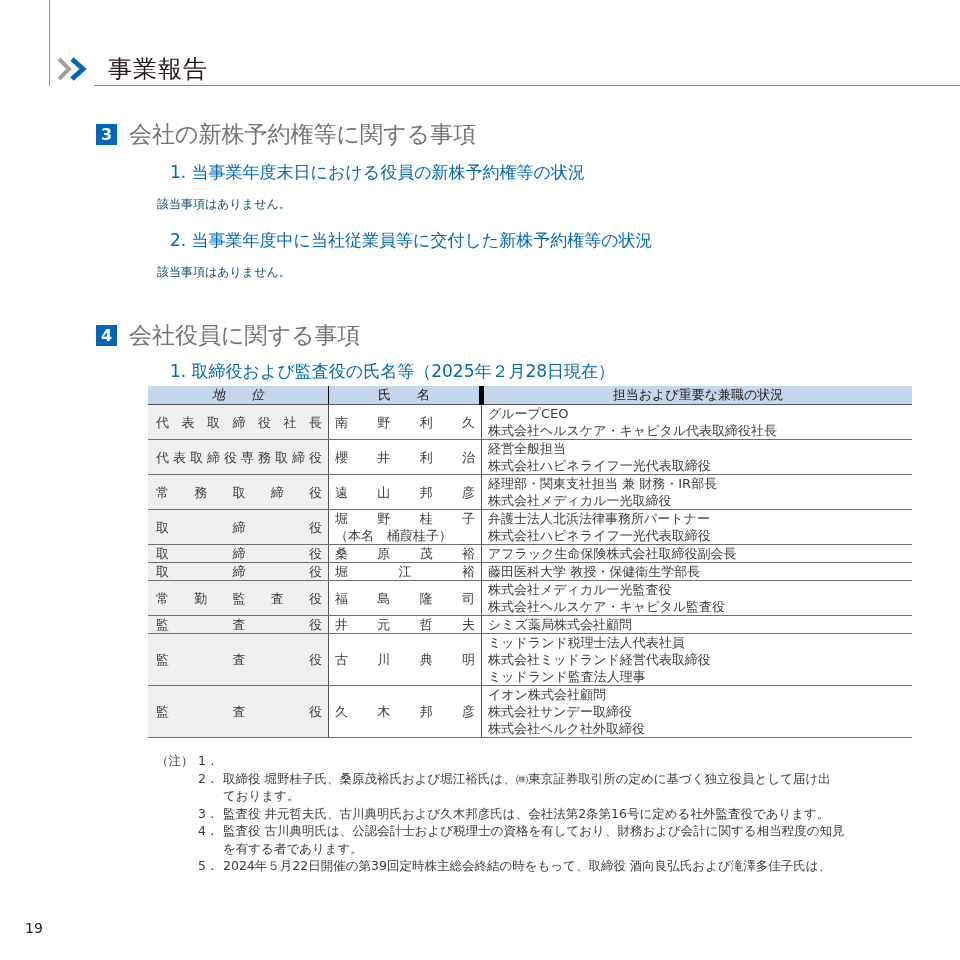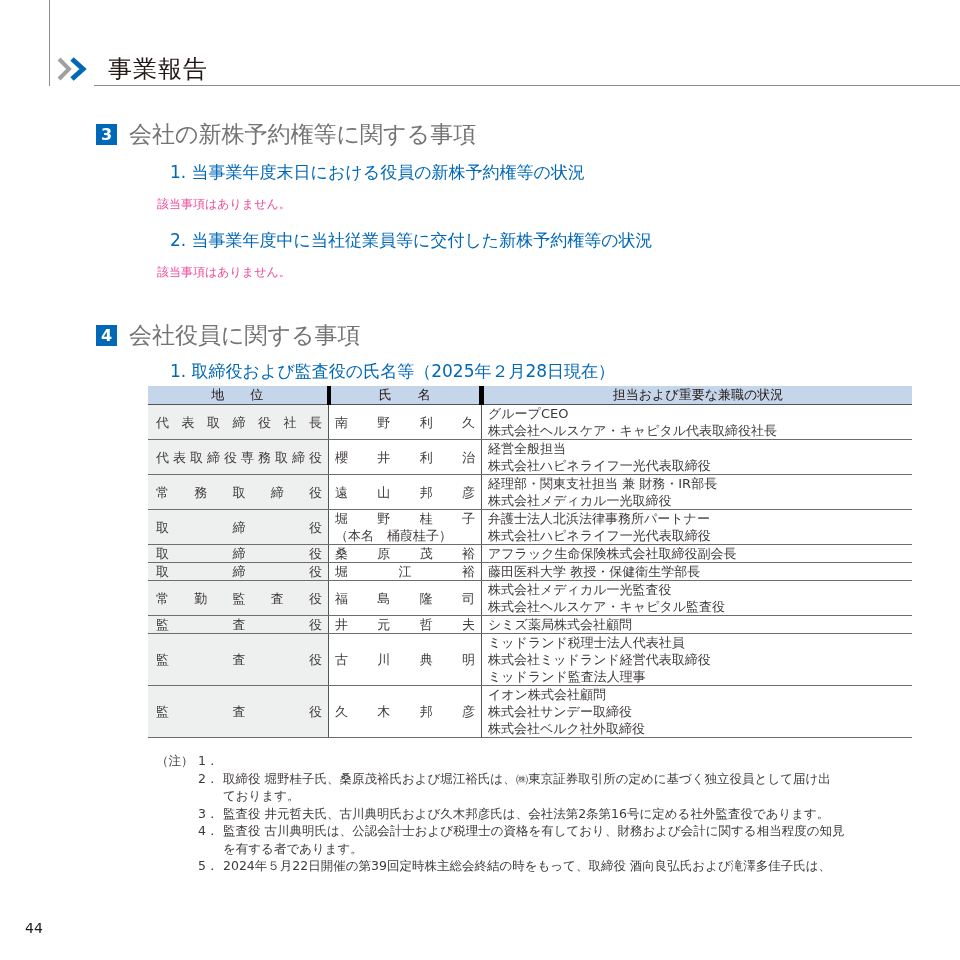--- a/index.html
+++ b/index.html
@@ -10,27 +10,27 @@
   .chev { width:38px; height:26px; position:relative; }
   .chev svg { position:absolute; left:0; top:0; }
   .hdr-title { font-size:24px; letter-spacing:1px; color:#231815; margin-left:14px; }
   .hdr-rule { position:absolute; left:94px; top:85px; width:866px; height:1px; background:#8c8c8c; }
 
   .sec { position:absolute; left:96px; display:flex; align-items:center; }
   .sec-num { width:21px; height:21px; background:#0068b7; color:#fff; font-size:16px; font-weight:bold;
              display:flex; align-items:center; justify-content:center; margin-right:12px; }
   .sec-title { font-size:23px; color:#737373; }
   .sub { position:absolute; left:130px; font-size:17px; color:#0068b7;margin-left:40px; }
-  .body-text { position:absolute; left:157px; font-size:12px; color:#ec4899; }
+  .body-text { position:absolute; left:157px; font-size:12px; color:#0c4a6e; }
 
   table.off { position:absolute; left:148px; top:386px; width:764px; border-collapse:collapse;
               font-size:13px; color:#3e3a39; }
   table.off th { background:#c5d5ea; font-weight:normal; height:17px; padding:0; font-size:13px;
                  border-bottom:1.5px solid #555; color:#231815; }
-  table.off th.c1 { border-right:4px solid #000000; }
+  table.off th.c1 { border-right:1px solid #000000;font-style:italic; }
   table.off th.c2 { border-right:5px solid #000000; }
   table.off td { padding:0; border-bottom:1.5px solid #6d6d6d; vertical-align:middle; line-height:17px; }
   table.off td.pos { background:#eeefef; width:166px; border-right:1px solid #555; padding:0 6px 0 8px; }
   table.off td.name { width:140px; border-right:1px solid #555; padding:0 6px 0 6px; }
   table.off td.duty { padding:0 4px 0 6px; }
   .just { display:flex; justify-content:space-between; }
   .notes { position:absolute; left:156px; top:752px; font-size:12.5px; color:#3e3a39; line-height:17.5px; }
   .note-line { display:flex; }
   .note-prefix { width:42px; }
   .note-num { width:25px; }
@@ -325,13 +325,13 @@
       <span>監査役 古川典明氏は、公認会計士および税理士の資格を有しており、財務および会計に関する相当程度の知見</span>
     </div>
     <div class="note-cont">を有する者であります。</div>
     <div class="note-line">
       <span class="note-prefix"></span>
       <span class="note-num">5．</span>
       <span>2024年５月22日開催の第39回定時株主総会終結の時をもって、取締役 酒向良弘氏および滝澤多佳子氏は、</span>
     </div>
   </div>
 
-<div class="pageno">44</div>
+<div class="pageno">19</div>
 
 </body></html>

